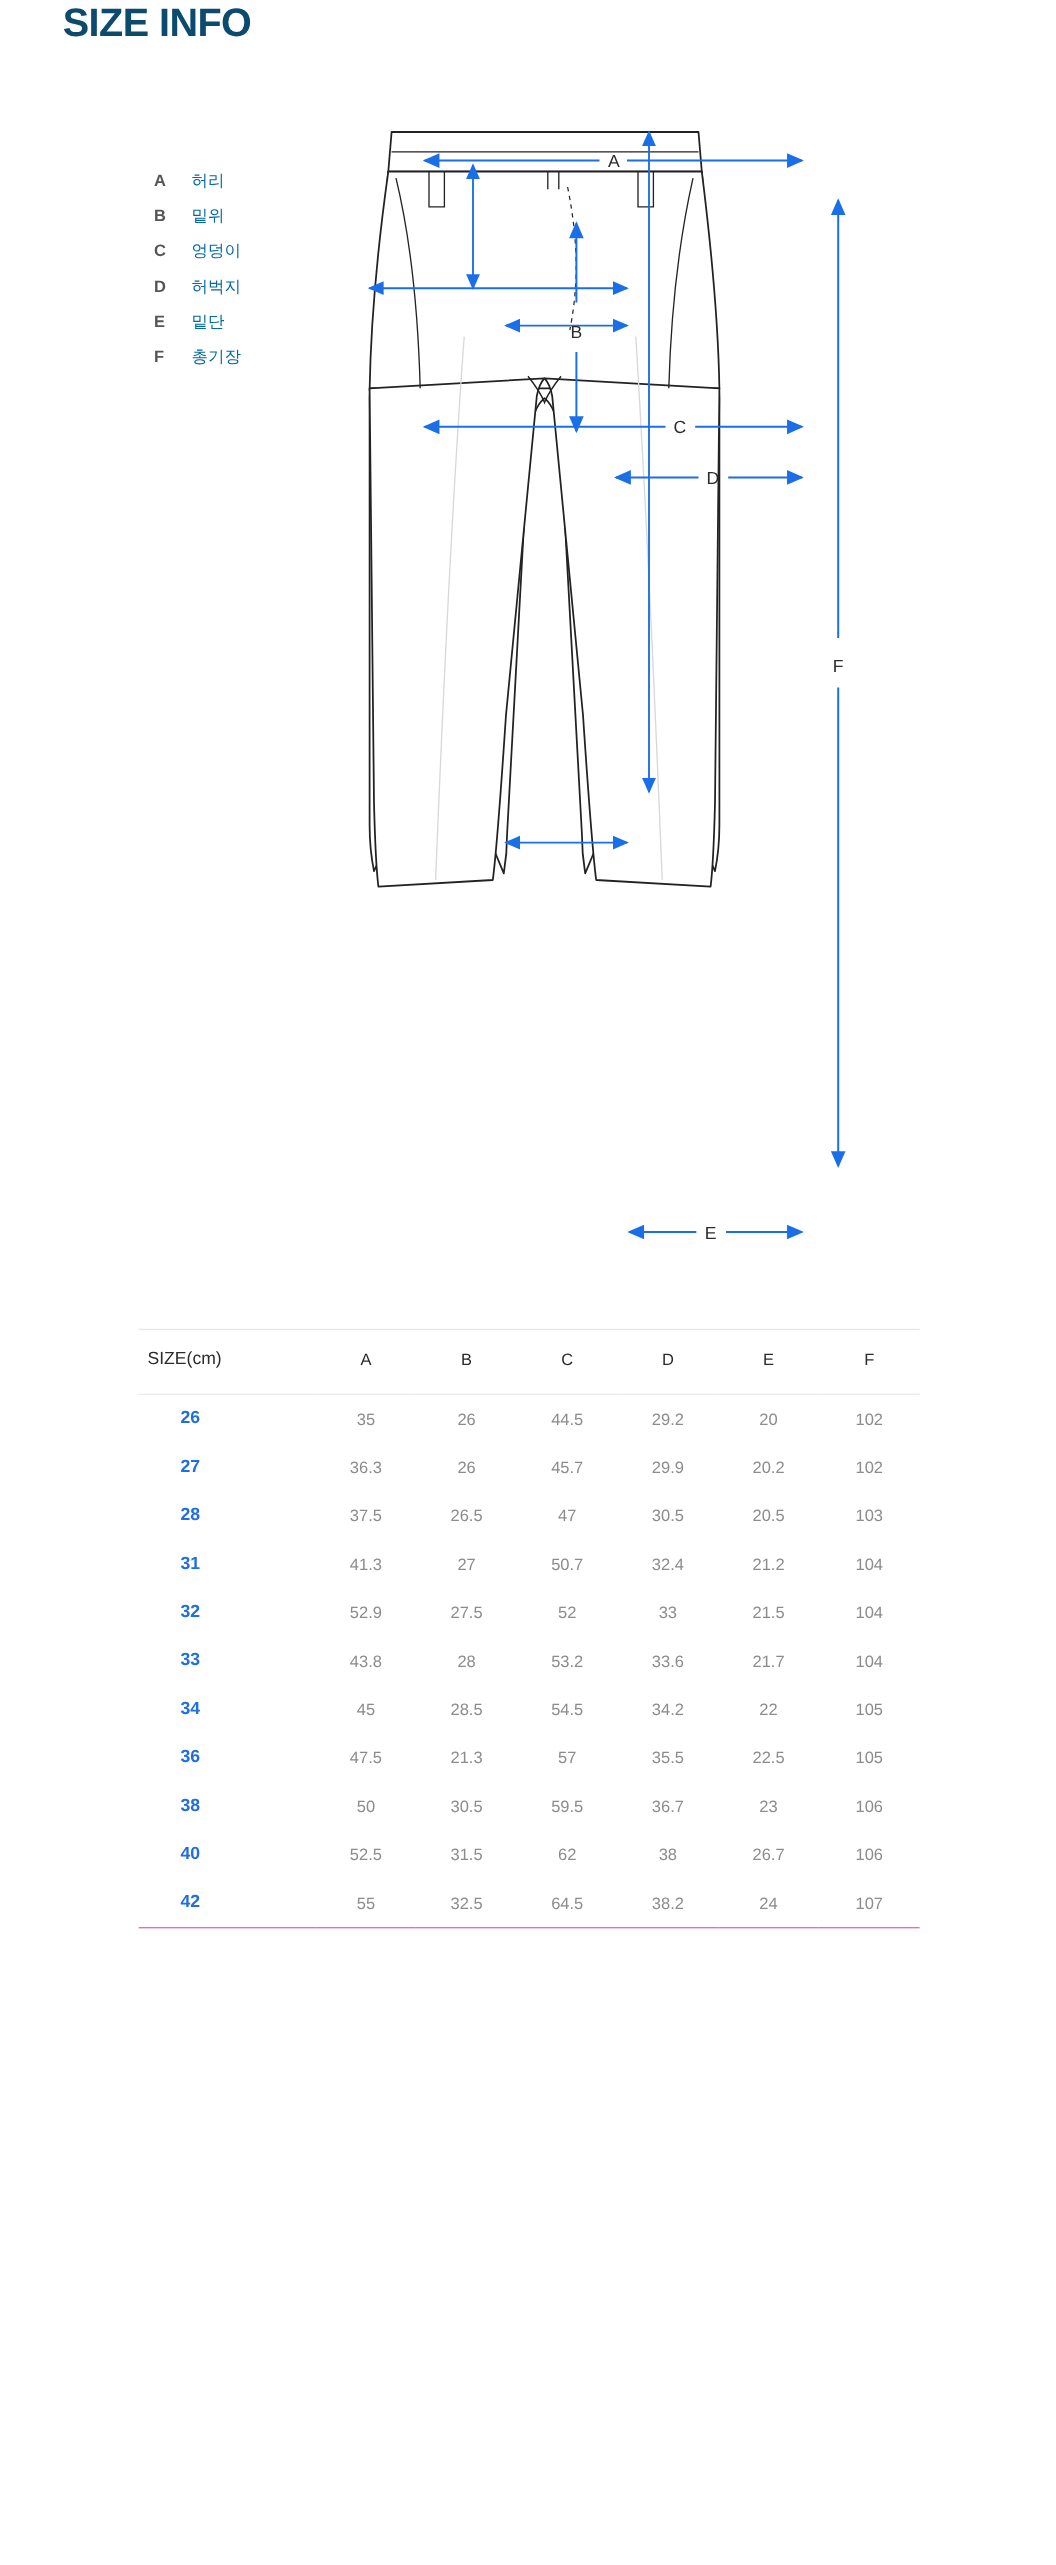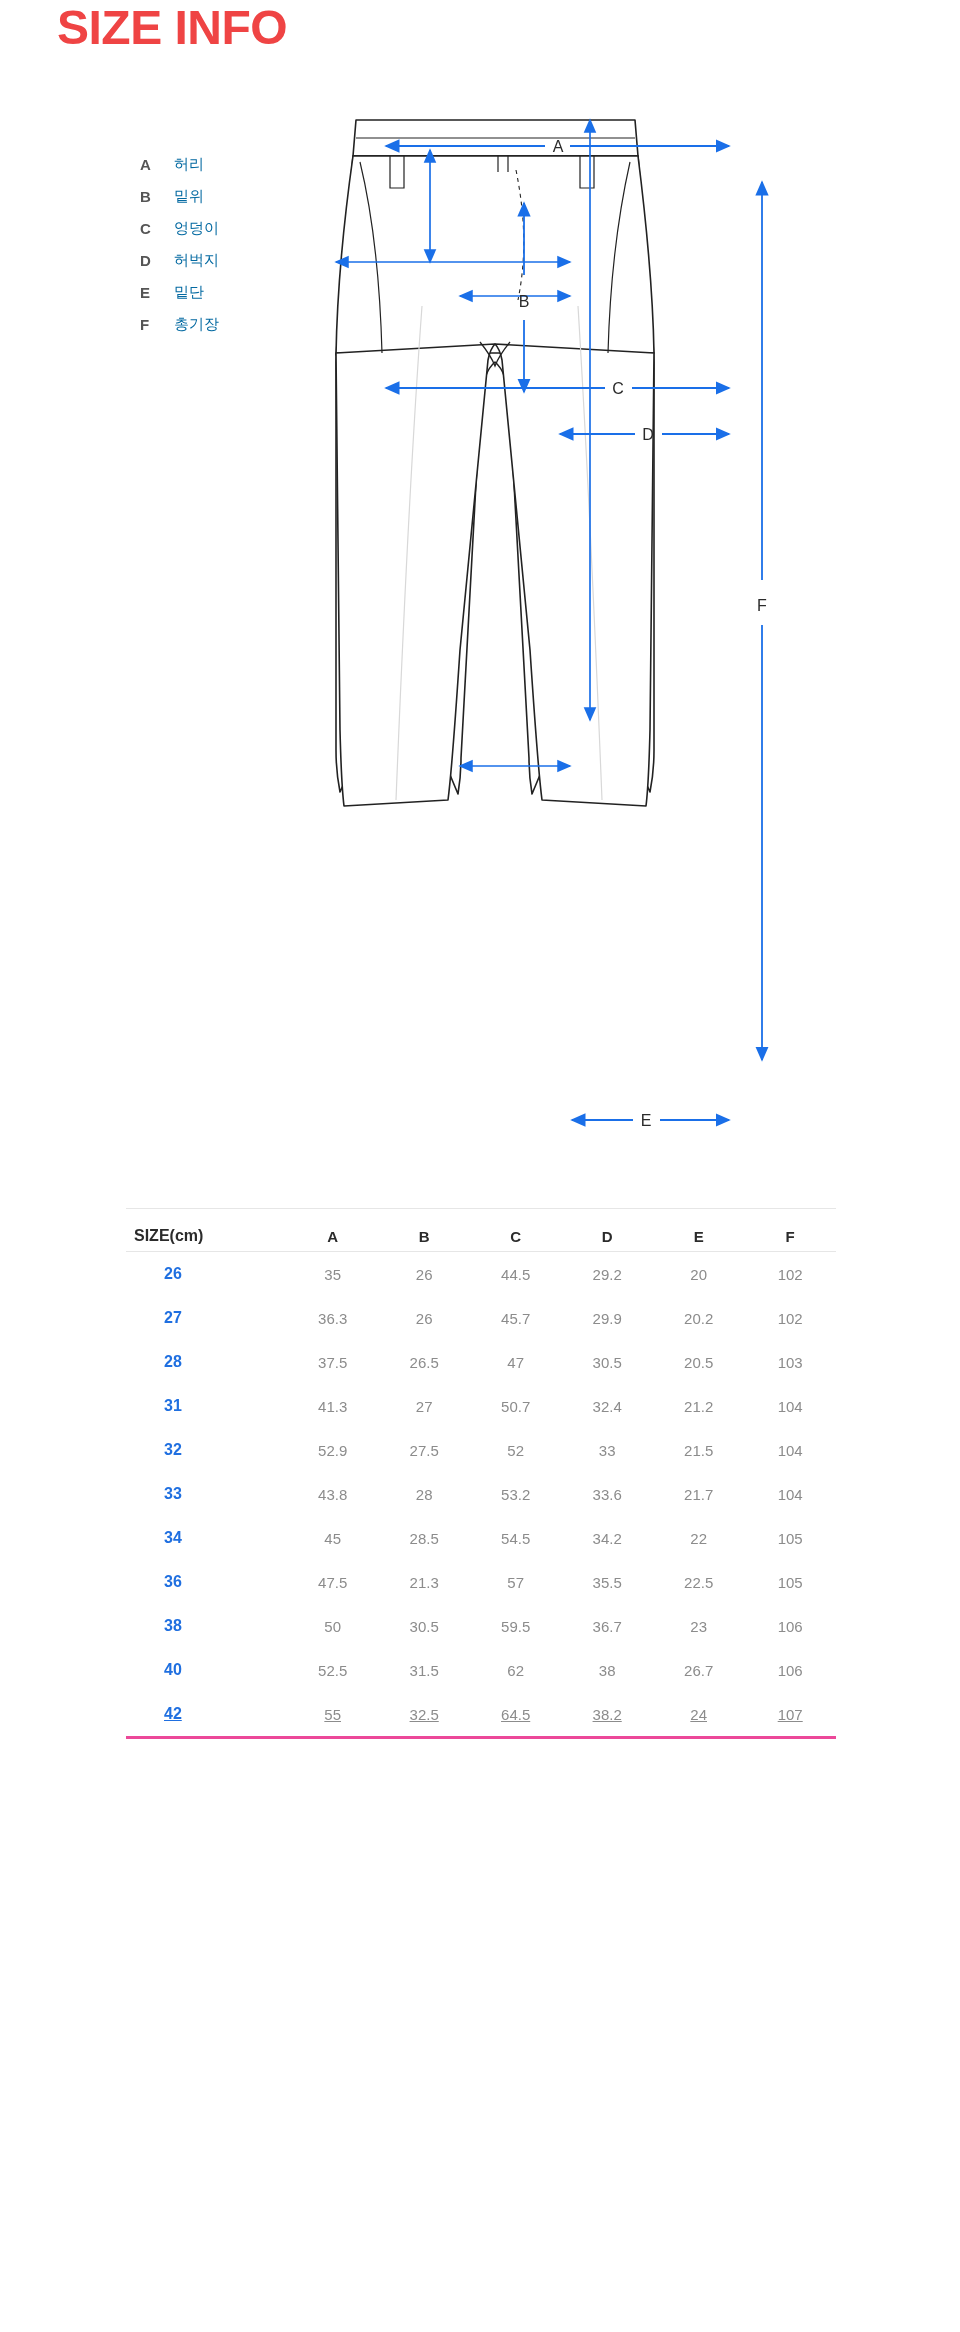--- a/index.html
+++ b/index.html
@@ -11,24 +11,24 @@
     width: 960px;
     height: 2332px;
     position: relative;
     font-family: "Liberation Sans", sans-serif;
     color: #333;
   }
   .page-title {
     position: absolute;
     left: 57px;
     top: 0px;
-    font-size: 48px;
+    font-size: 36px;
     font-weight: bold;
     letter-spacing: -0.5px;
-    color: #ef4444;
+    color: #0c4a6e;
   }
 
   
   .legend {
     position: absolute;
     left: 140px;
     top: 148px;
     width: 160px;
   }
   .legend-row {
@@ -60,23 +60,23 @@
   
   .size-table {
     position: absolute;
     left: 126px;
     top: 1208px;
     width: 710px;
     border-collapse: collapse;
   }
   .size-table thead th {
     font-size: 15px;
-    font-weight: bold;
+    font-weight: normal;
     color: #2b2b2b;
-    padding: 18px 0 6px 0;
+    padding: 18px 0 22px 0;
     text-align: center;
     border-bottom: 1px solid #e6e6e6;
     border-top: 1px solid #e6e6e6;
   }
   .size-table thead th.first-col {
     text-align: left;
     padding-left: 8px;
     font-size: 16px;
   }
   .size-table tbody td {
@@ -86,22 +86,21 @@
     padding: 13px 0;
   }
   .size-table tbody td.size-col {
     color: #1f6fe0;
     font-weight: bold;
     font-size: 16px;
     text-align: left;
     padding-left: 38px;
   }
   .size-table tbody tr:last-child td {
-    border-bottom: 3px solid #ec4899;
-    text-decoration: underline;
+    border-bottom: 1px solid #ec4899;
   }
   .col-size { width: 160px; }
   .col-m { width: 91px; }
 </style>
 </head>
 <body>
 
 <div class="page-title">SIZE INFO</div>
 
 <div class="legend">

